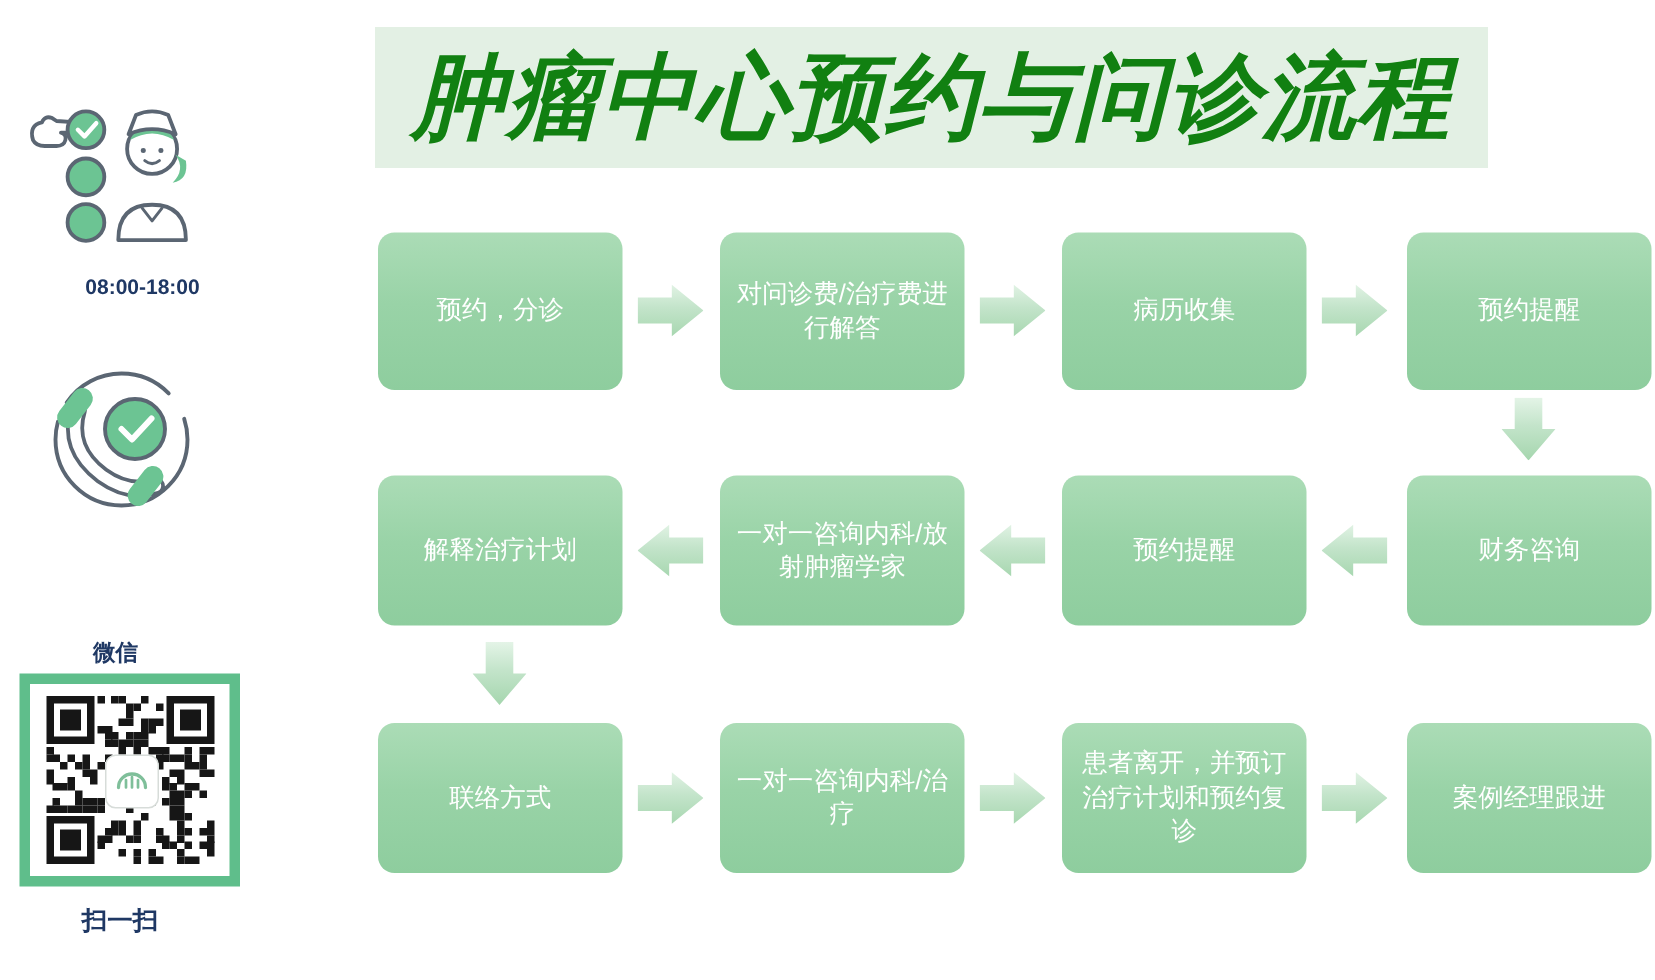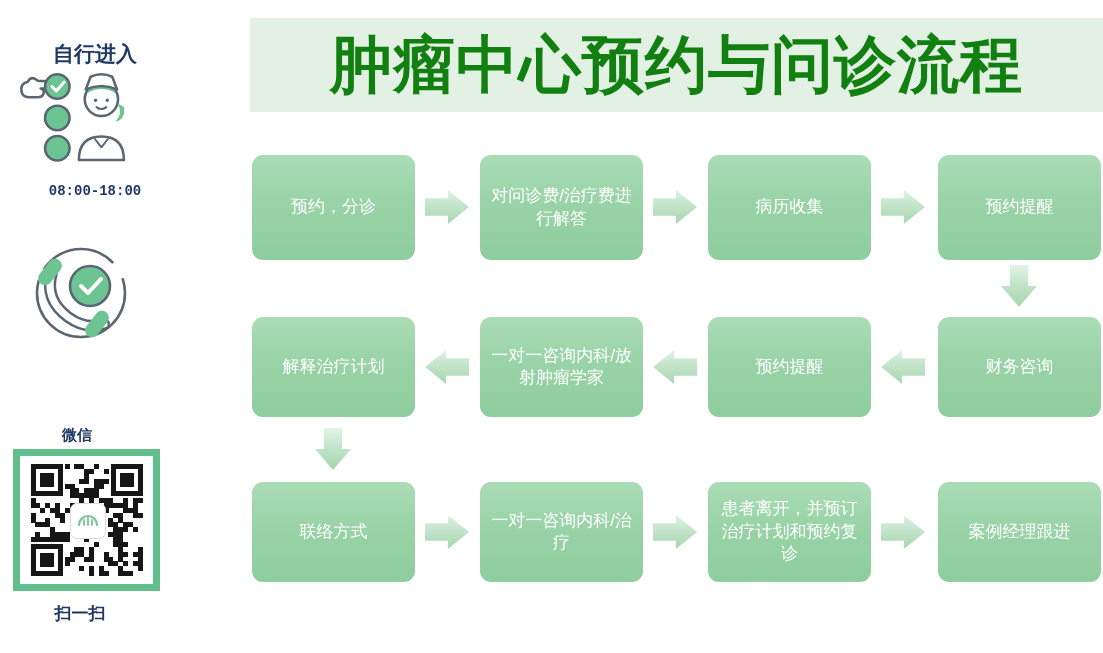--- a/index.html
+++ b/index.html
@@ -4,42 +4,42 @@
 <style>
   html,body{margin:0;padding:0;background:#fff;}
   .page{position:relative;width:1103px;height:653px;background:#ffffff;overflow:hidden;
         font-family:"Liberation Sans","DejaVu Sans",sans-serif;}
 
   
   .sidebar{position:absolute;left:0;top:0;width:250px;height:653px;background:#fff;}
   .s-text{position:absolute;color:#1f3864;font-weight:700;text-align:center;}
   .t-selfentry{left:20px;top:40px;width:150px;font-size:21px;}
   .t-hourslabel{left:10px;top:162px;width:170px;font-size:16px;}
-  .t-hoursvalue{left:10px;top:183px;width:170px;font-size:14px;font-family:Liberation Mono, monospace;}
+  .t-hoursvalue{left:10px;top:183px;width:170px;font-size:14px;}
   .t-contact{left:13px;top:226px;width:150px;font-size:17px;}
   .t-wechat{left:27px;top:426px;width:100px;font-size:15px;}
   .t-scan{left:20px;top:602px;width:120px;font-size:17px;}
 
   .nurse-svg{position:absolute;left:8px;top:64px;width:128px;height:98px;}
   .phone-svg{position:absolute;left:28px;top:243px;width:108px;height:100px;}
 
   
   .qr{position:absolute;left:13px;top:449px;width:133px;height:128px;border:7px solid #5fbe8b;
       background:#fff;display:flex;align-items:center;justify-content:center;}
   .qr-inner{position:relative;width:112px;height:112px;background:#fff;}
   .qcell{position:absolute;background:#161616;}
   .finder{position:absolute;width:32px;height:32px;border:5px solid #161616;box-sizing:border-box;z-index:1;background:#fff;}
   .finder::after{content:'';position:absolute;inset:4px;background:#161616;}
   .finder.tl{left:0;top:0;} .finder.tr{right:0;top:0;} .finder.bl{left:0;bottom:0;}
   .qr-logo{position:absolute;left:39px;top:39px;width:34px;height:34px;background:#fff;
            border:1px solid #d7dcd9;border-radius:7px;z-index:2;display:flex;align-items:center;justify-content:center;}
 
   
-  .title-band{position:absolute;left:250px;top:18px;width:853px;height:94px;background:#e3f0e4;
-              display:flex;align-items:center;justify-content:center;}
+  .title-band{position:absolute;left:250px;top:18px;width:742px;height:94px;background:#e3f0e4;
+              display:flex;align-items:center;justify-content:center;font-style:italic;}
   .title{margin:0;font-size:62px;font-weight:700;color:#118011;white-space:nowrap;letter-spacing:1px;}
 
   
   .box{position:absolute;width:163px;border-radius:11px;box-sizing:border-box;
        background:linear-gradient(180deg,#abdcb6 0%,#99d3a7 45%,#8ecd9e 100%);
        color:#ffffff;font-size:17px;line-height:1.32;text-align:center;
        display:flex;align-items:center;justify-content:center;padding:6px 9px;}
   .r1{top:155px;height:105px;} .r2{top:317px;height:100px;} .r3{top:482px;height:100px;}
   .c1{left:252px;} .c2{left:480px;} .c3{left:708px;} .c4{left:938px;}
 
@@ -54,21 +54,20 @@
   .arow1{top:188px;} .arow2{top:348px;} .arow3{top:513px;}
   .d1{left:999px;top:265px;} .d2{left:313px;top:428px;}
 </style>
 </head>
 <body>
 
 <div class="page">
 
   <aside class="sidebar">
 
-    <div class="s-text t-selfentry">自行进入</div>
 
     <svg class="nurse-svg" viewBox="0 0 130 100">
 
       <path d="M14 30 q-3 -10 6 -12 q2 -5 7 -3 l3 2 l14 1 q4 0 4 4 q0 3 -4 3 l-11 0 q4 1 3 5 q-1 4 -6 4 l-8 0 q-6 0 -8 -4 z" fill="#ffffff" stroke="#5b6673" stroke-width="2.6" stroke-linejoin="round" stroke-linecap="round"></path>
 
       <circle cx="50" cy="23" r="12.5" fill="#6cc493" stroke="#5b6673" stroke-width="2.6"></circle>
       <path d="M44.5 23 l4.5 4.5 l8 -9" fill="none" stroke="#ffffff" stroke-width="3" stroke-linecap="round" stroke-linejoin="round"></path>
       <circle cx="50" cy="55" r="12.5" fill="#6cc493" stroke="#5b6673" stroke-width="2.6"></circle>
       <circle cx="50" cy="86" r="12.5" fill="#6cc493" stroke="#5b6673" stroke-width="2.6"></circle>
 

